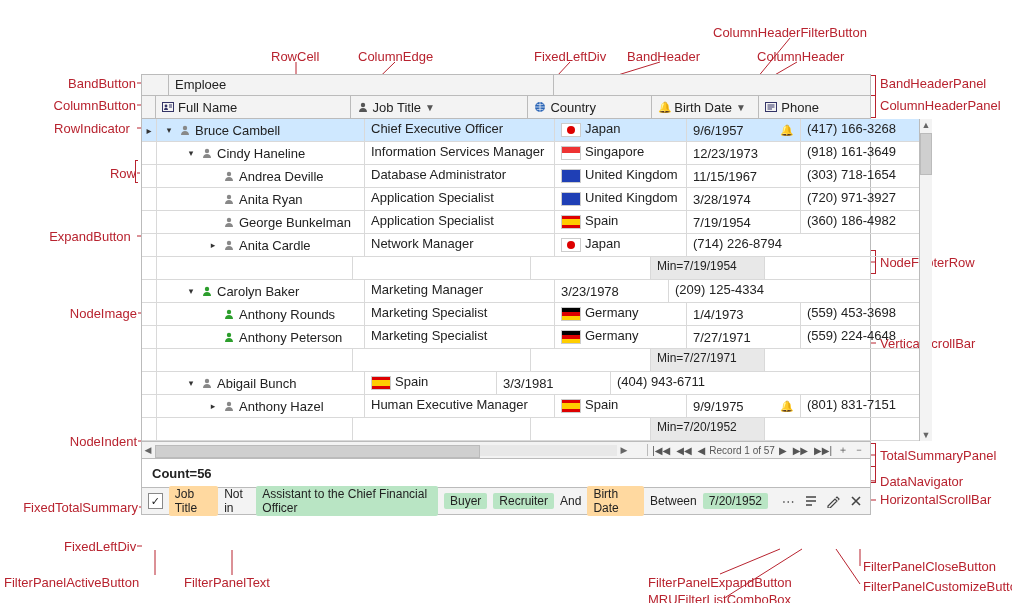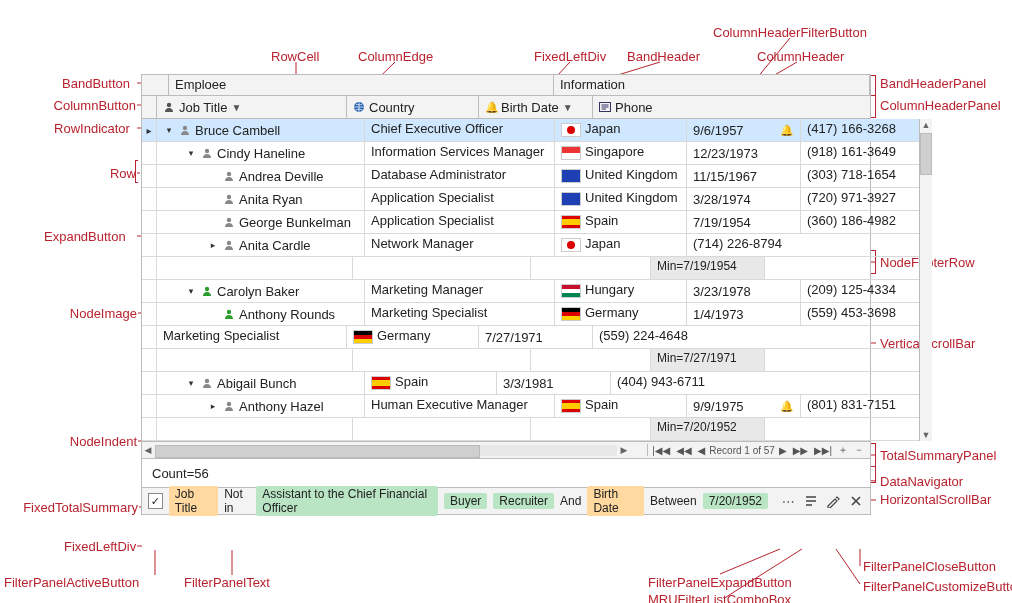--- a/index.html
+++ b/index.html
@@ -50,46 +50,46 @@
 .vscroll .thumb{width:10px;background:#cfcfcf;border:1px solid #bbb;margin:2px 0}
 .vscroll .arrow{font-size:9px;color:#666;padding:1px 0}
 .hscroll-nav{display:flex;height:16px;background:#f3f3f3;border-top:1px solid var(--border);align-items:center}
 .hscroll-nav .hscroll{flex:0 0 488px;display:flex;align-items:center}
 .hscroll .harrow{width:12px;text-align:center;font-size:9px;color:#666}
 .hscroll .track{flex:1;height:11px;background:#e8e8e8;margin:0 1px;position:relative}
 .hscroll .track .thumb{position:absolute;left:0;top:0;height:11px;width:70%;background:#cfcfcf;border:1px solid #bbb}
 .nav{flex:1;display:flex;justify-content:flex-end;gap:2px;align-items:center;font-size:10px;padding-right:4px}
 .nav span{color:#555}
 .nav .btn{padding:0 2px;font-size:10px;color:#555}
-.fixed-total{height:28px;border-top:1px solid var(--border);display:flex;align-items:center;padding:0 10px;font-weight:normal}
+.fixed-total{height:28px;border-top:1px solid var(--border);display:flex;align-items:center;padding:0 10px;font-weight:bold}
 .filter-panel{display:flex;align-items:center;gap:6px;height:26px;border-top:1px solid var(--border);background:var(--hdr-bg);padding:0 6px;font-size:12px}
 .filter-panel .chk{width:14px;height:14px;border:1px solid #888;display:inline-flex;align-items:center;justify-content:center;font-size:11px;background:#fff}
 .tag{padding:1px 6px;border-radius:2px}
 .tag.orange{background:var(--orange-tag)}
 .tag.green{background:var(--green-tag)}
 .filter-panel .spacer{flex:1}
 .filter-panel .ibtn{width:18px;height:18px;display:inline-flex;align-items:center;justify-content:center;color:#444;font-size:13px}
 
 .ann{position:absolute;color:var(--ann);font-size:13px;line-height:1}
 .bracket{position:absolute;border-color:var(--ann)}
 .bracket.row{border-top:1px solid var(--ann);border-bottom:1px solid var(--ann);border-left:1px solid var(--ann);border-right:0 !important;height:auto}
 .bracket.g{border-top:1px solid var(--ann);border-bottom:1px solid var(--ann);border-right:1px solid var(--ann)}
 svg.lines{position:absolute;left:0;top:0;pointer-events:none}
 
 .ico{width:12px;height:12px;display:inline-block}
 </style>
 </head>
 <body>
 <div class="stage">
 
-<div class="ann" style="left:56px;top:77px;text-align:center;width:80px">BandButton</div>
+<div class="ann" style="left:56px;top:77px;text-align:right;width:80px">BandButton</div>
 <div class="ann" style="left:40px;top:99px;text-align:right;width:96px">ColumnButton</div>
 <div class="ann" style="left:48px;top:122px;text-align:center;width:88px">RowIndicator</div>
 <div class="ann" style="left:96px;top:167px;text-align:right;width:40px">Row</div>
-<div class="ann" style="left:44px;top:230px;text-align:left;width:92px">ExpandButton</div>
+<div class="ann" style="left:44px;top:230px;text-align:center;width:92px">ExpandButton</div>
 <div class="ann" style="left:57px;top:307px;text-align:right;width:80px">NodeImage</div>
 <div class="ann" style="left:59px;top:435px;text-align:right;width:78px">NodeIndent</div>
 <div class="ann" style="left:12px;top:501px;text-align:right;width:126px">FixedTotalSummary</div>
 <div class="ann" style="left:64px;top:540px;text-align:right;width:72px">FixedLeftDiv</div>
 <div class="ann" style="left:4px;top:576px;width:150px">FilterPanelActiveButton</div>
 <div class="ann" style="left:184px;top:576px">FilterPanelText</div>
 
 <div class="ann" style="left:271px;top:50px">RowCell</div>
 <div class="ann" style="left:358px;top:50px">ColumnEdge</div>
 <div class="ann" style="left:534px;top:50px">FixedLeftDiv</div>
@@ -154,25 +154,36 @@
     <path d="M720 574 L780 549"></path>
     <path d="M726 597 L802 549"></path>
   </g>
 </svg>
 
 <div class="panel">
 
   <div class="band-header">
     <div class="band" style="width:14px"></div>
     <div class="band" style="width:372px">Emploee</div>
-    <div class="band" style="flex:1">Information</div>
   </div>
 
   <div class="col-header">
     <div class="col" style="width:14px;padding:0"></div>
+    <div class="col" style="width:195px">
+      <span class="ico">
+        <svg viewBox="0 0 12 12">
+              <rect x="0.5" y="1.5" width="11" height="9" fill="none" stroke="#336" stroke-width="1"></rect>
+              <circle cx="4" cy="5" r="1.4" fill="#336"></circle>
+              <path d="M2 9c0-1.5 1-2.2 2-2.2s2 .7 2 2.2" fill="#336"></path>
+              <line x1="7" y1="4" x2="10" y2="4" stroke="#336"></line>
+              <line x1="7" y1="6" x2="10" y2="6" stroke="#336"></line>
+            </svg>
+      </span>
+      <span>Full Name</span>
+    </div>
     <div class="col" style="width:177px">
       <span class="ico">
         <svg viewBox="0 0 12 12">
               <circle cx="6" cy="4" r="2.2" fill="#555"></circle>
               <path d="M2 11c0-2.6 1.8-4 4-4s4 1.4 4 4" fill="#555"></path>
             </svg>
       </span>
       <span>Job Title</span>
       <span class="filter-mark">▼</span>
     </div>
@@ -327,21 +338,20 @@
             <div class="cell name-cell" style="width:195px">
               <span class="indent"></span>
               <span class="exp">▾</span>
               <span class="node-img"><svg viewBox="0 0 12 12" width="12" height="12">
                   <circle cx="6" cy="4" r="2.2" fill="#2C9E2C"></circle>
                   <path d="M2 11c0-2.6 1.8-4 4-4s4 1.4 4 4" fill="#2C9E2C"></path>
                 </svg></span>
               <span>Carolyn Baker</span>
             </div>
             <div class="cell" style="width:177px">Marketing Manager</div>
-            <div class="cell" style="width:119px"><span class="flag hu"></span>Hungary</div>
             <div class="cell" style="width:101px;display:flex;justify-content:space-between;align-items:center">
               <span>3/23/1978</span>
             </div>
             <div class="cell" style="width:106px;border-right:0">(209) 125-4334</div>
           </div>
           <div class="row">
             <div class="indicator-cell"></div>
             <div class="cell name-cell" style="width:195px">
               <span class="indent"></span>
               <span class="indent"></span>
@@ -354,20 +364,30 @@
             </div>
             <div class="cell" style="width:177px">Marketing Specialist</div>
             <div class="cell" style="width:119px"><span class="flag de"></span>Germany</div>
             <div class="cell" style="width:101px;display:flex;justify-content:space-between;align-items:center">
               <span>1/4/1973</span>
             </div>
             <div class="cell" style="width:106px;border-right:0">(559) 453-3698</div>
           </div>
           <div class="row">
             <div class="indicator-cell"></div>
+            <div class="cell name-cell" style="width:195px">
+              <span class="indent"></span>
+              <span class="indent"></span>
+              <span class="exp"></span>
+              <span class="node-img"><svg viewBox="0 0 12 12" width="12" height="12">
+                  <circle cx="6" cy="4" r="2.2" fill="#2C9E2C"></circle>
+                  <path d="M2 11c0-2.6 1.8-4 4-4s4 1.4 4 4" fill="#2C9E2C"></path>
+                </svg></span>
+              <span>Anthony Peterson</span>
+            </div>
             <div class="cell" style="width:177px">Marketing Specialist</div>
             <div class="cell" style="width:119px"><span class="flag de"></span>Germany</div>
             <div class="cell" style="width:101px;display:flex;justify-content:space-between;align-items:center">
               <span>7/27/1971</span>
             </div>
             <div class="cell" style="width:106px;border-right:0">(559) 224-4648</div>
           </div>
           <div class="summary-row">
             <div class="gap-cell" style="width:14px"></div>
             <div class="gap-cell" style="width:195px"></div>

